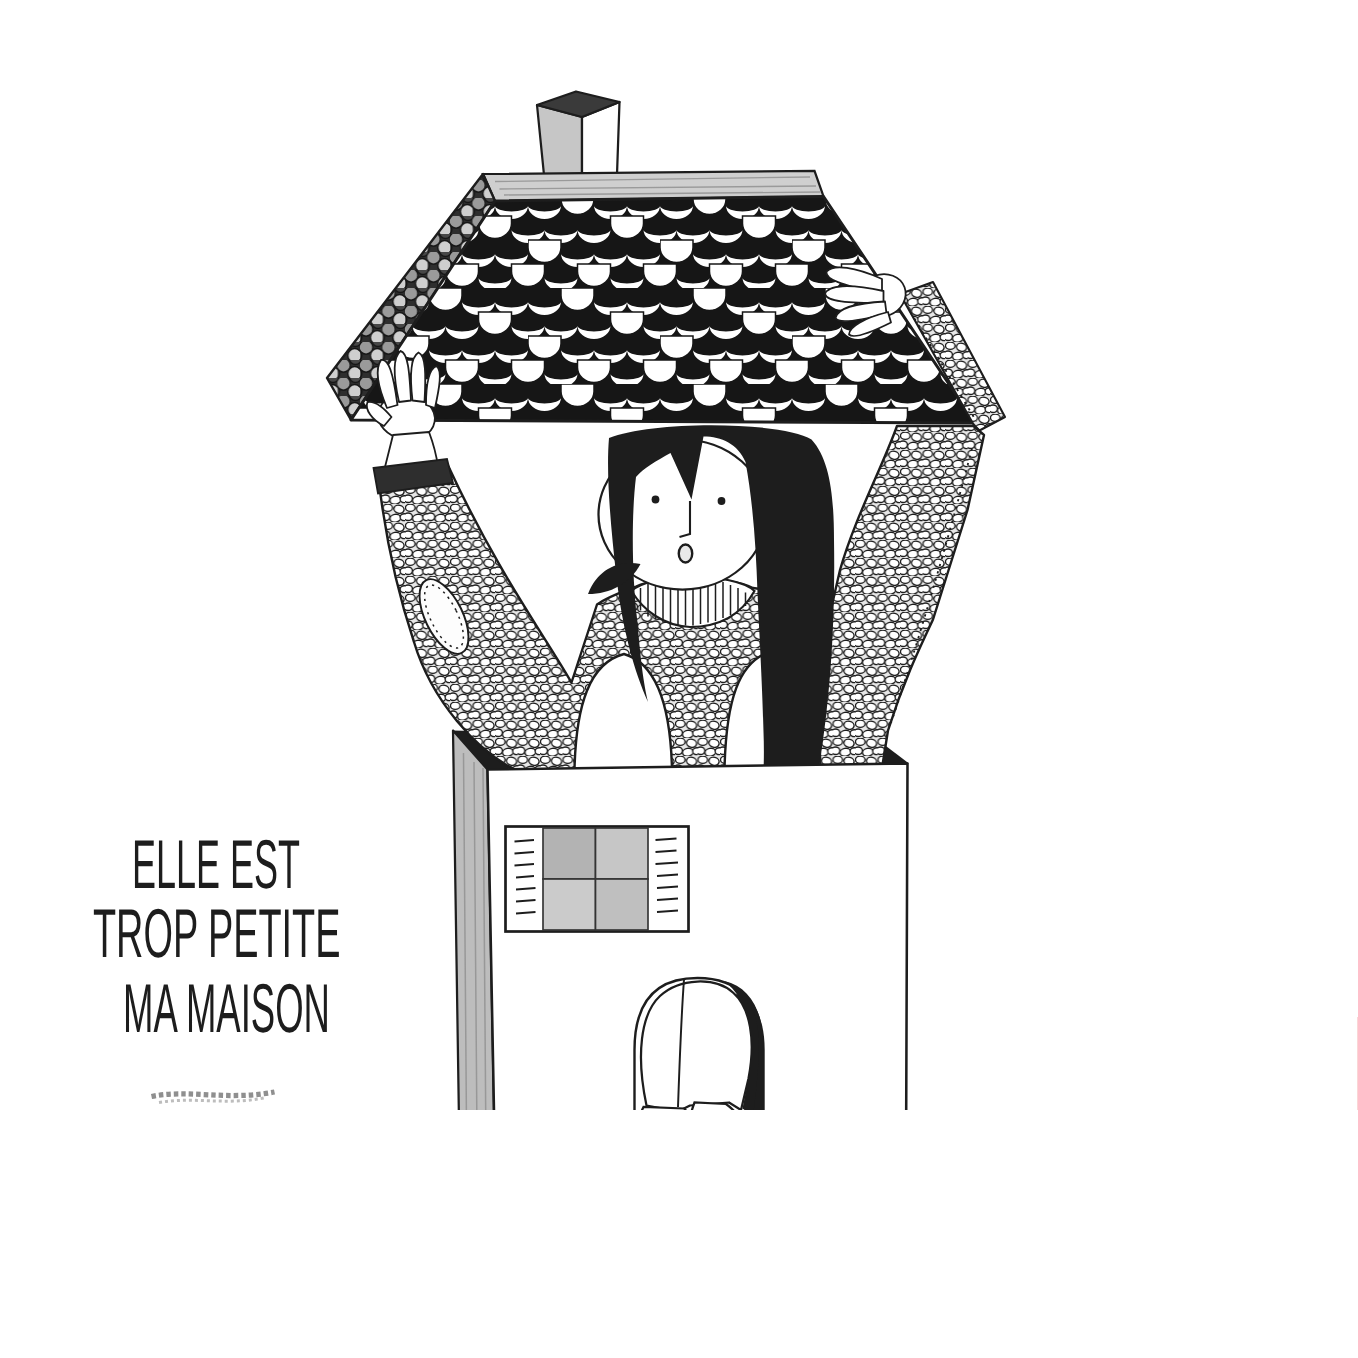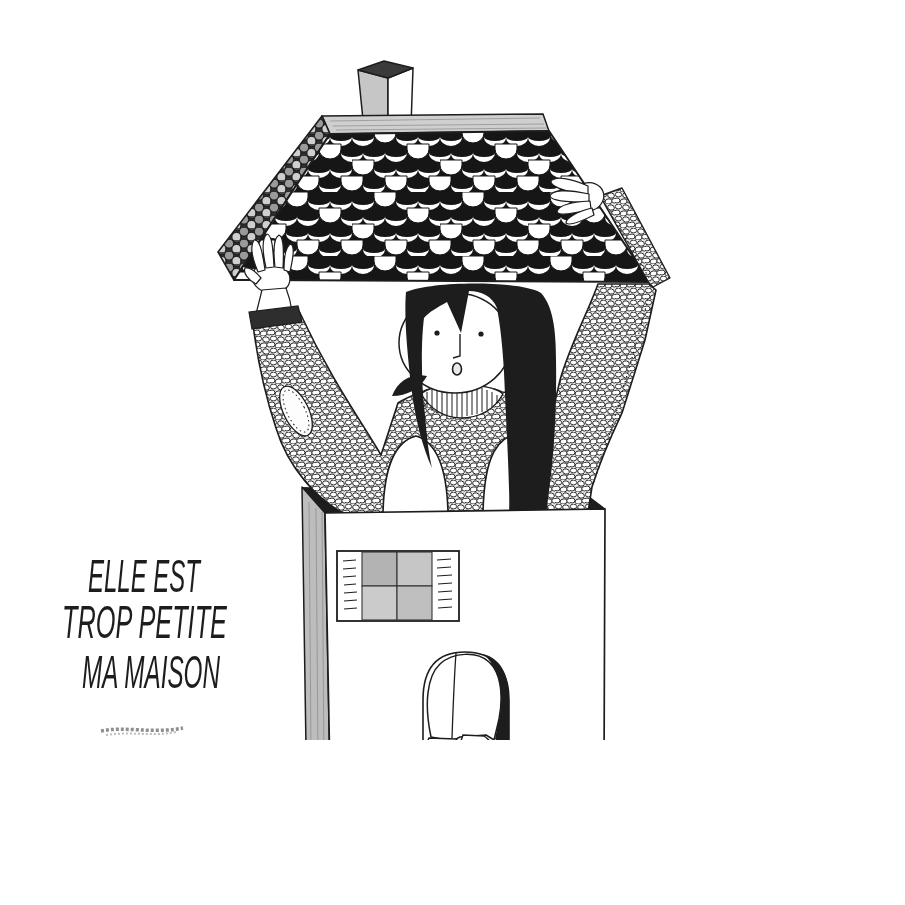--- a/index.html
+++ b/index.html
@@ -1,16 +1,16 @@
 <!DOCTYPE html>
 <html><head>
 <meta charset="utf-8">
 <style>
   html,body{margin:0;padding:0;background:#ffffff;}
-  .stage{width:905px;height:740px;position:relative;overflow:hidden;background:#ef4444;font-style:italic;}
+  .stage{width:905px;height:740px;position:relative;overflow:hidden;background:#ef4444;}
   svg{display:block;}
   .caption-text{font-family:"Liberation Sans",sans-serif;font-weight:400;}
 </style>
 </head>
 <body>
 
 <div class="stage">
 <svg width="905" height="905" viewBox="0 0 905 905" xmlns="http://www.w3.org/2000/svg">
 
   <defs>

